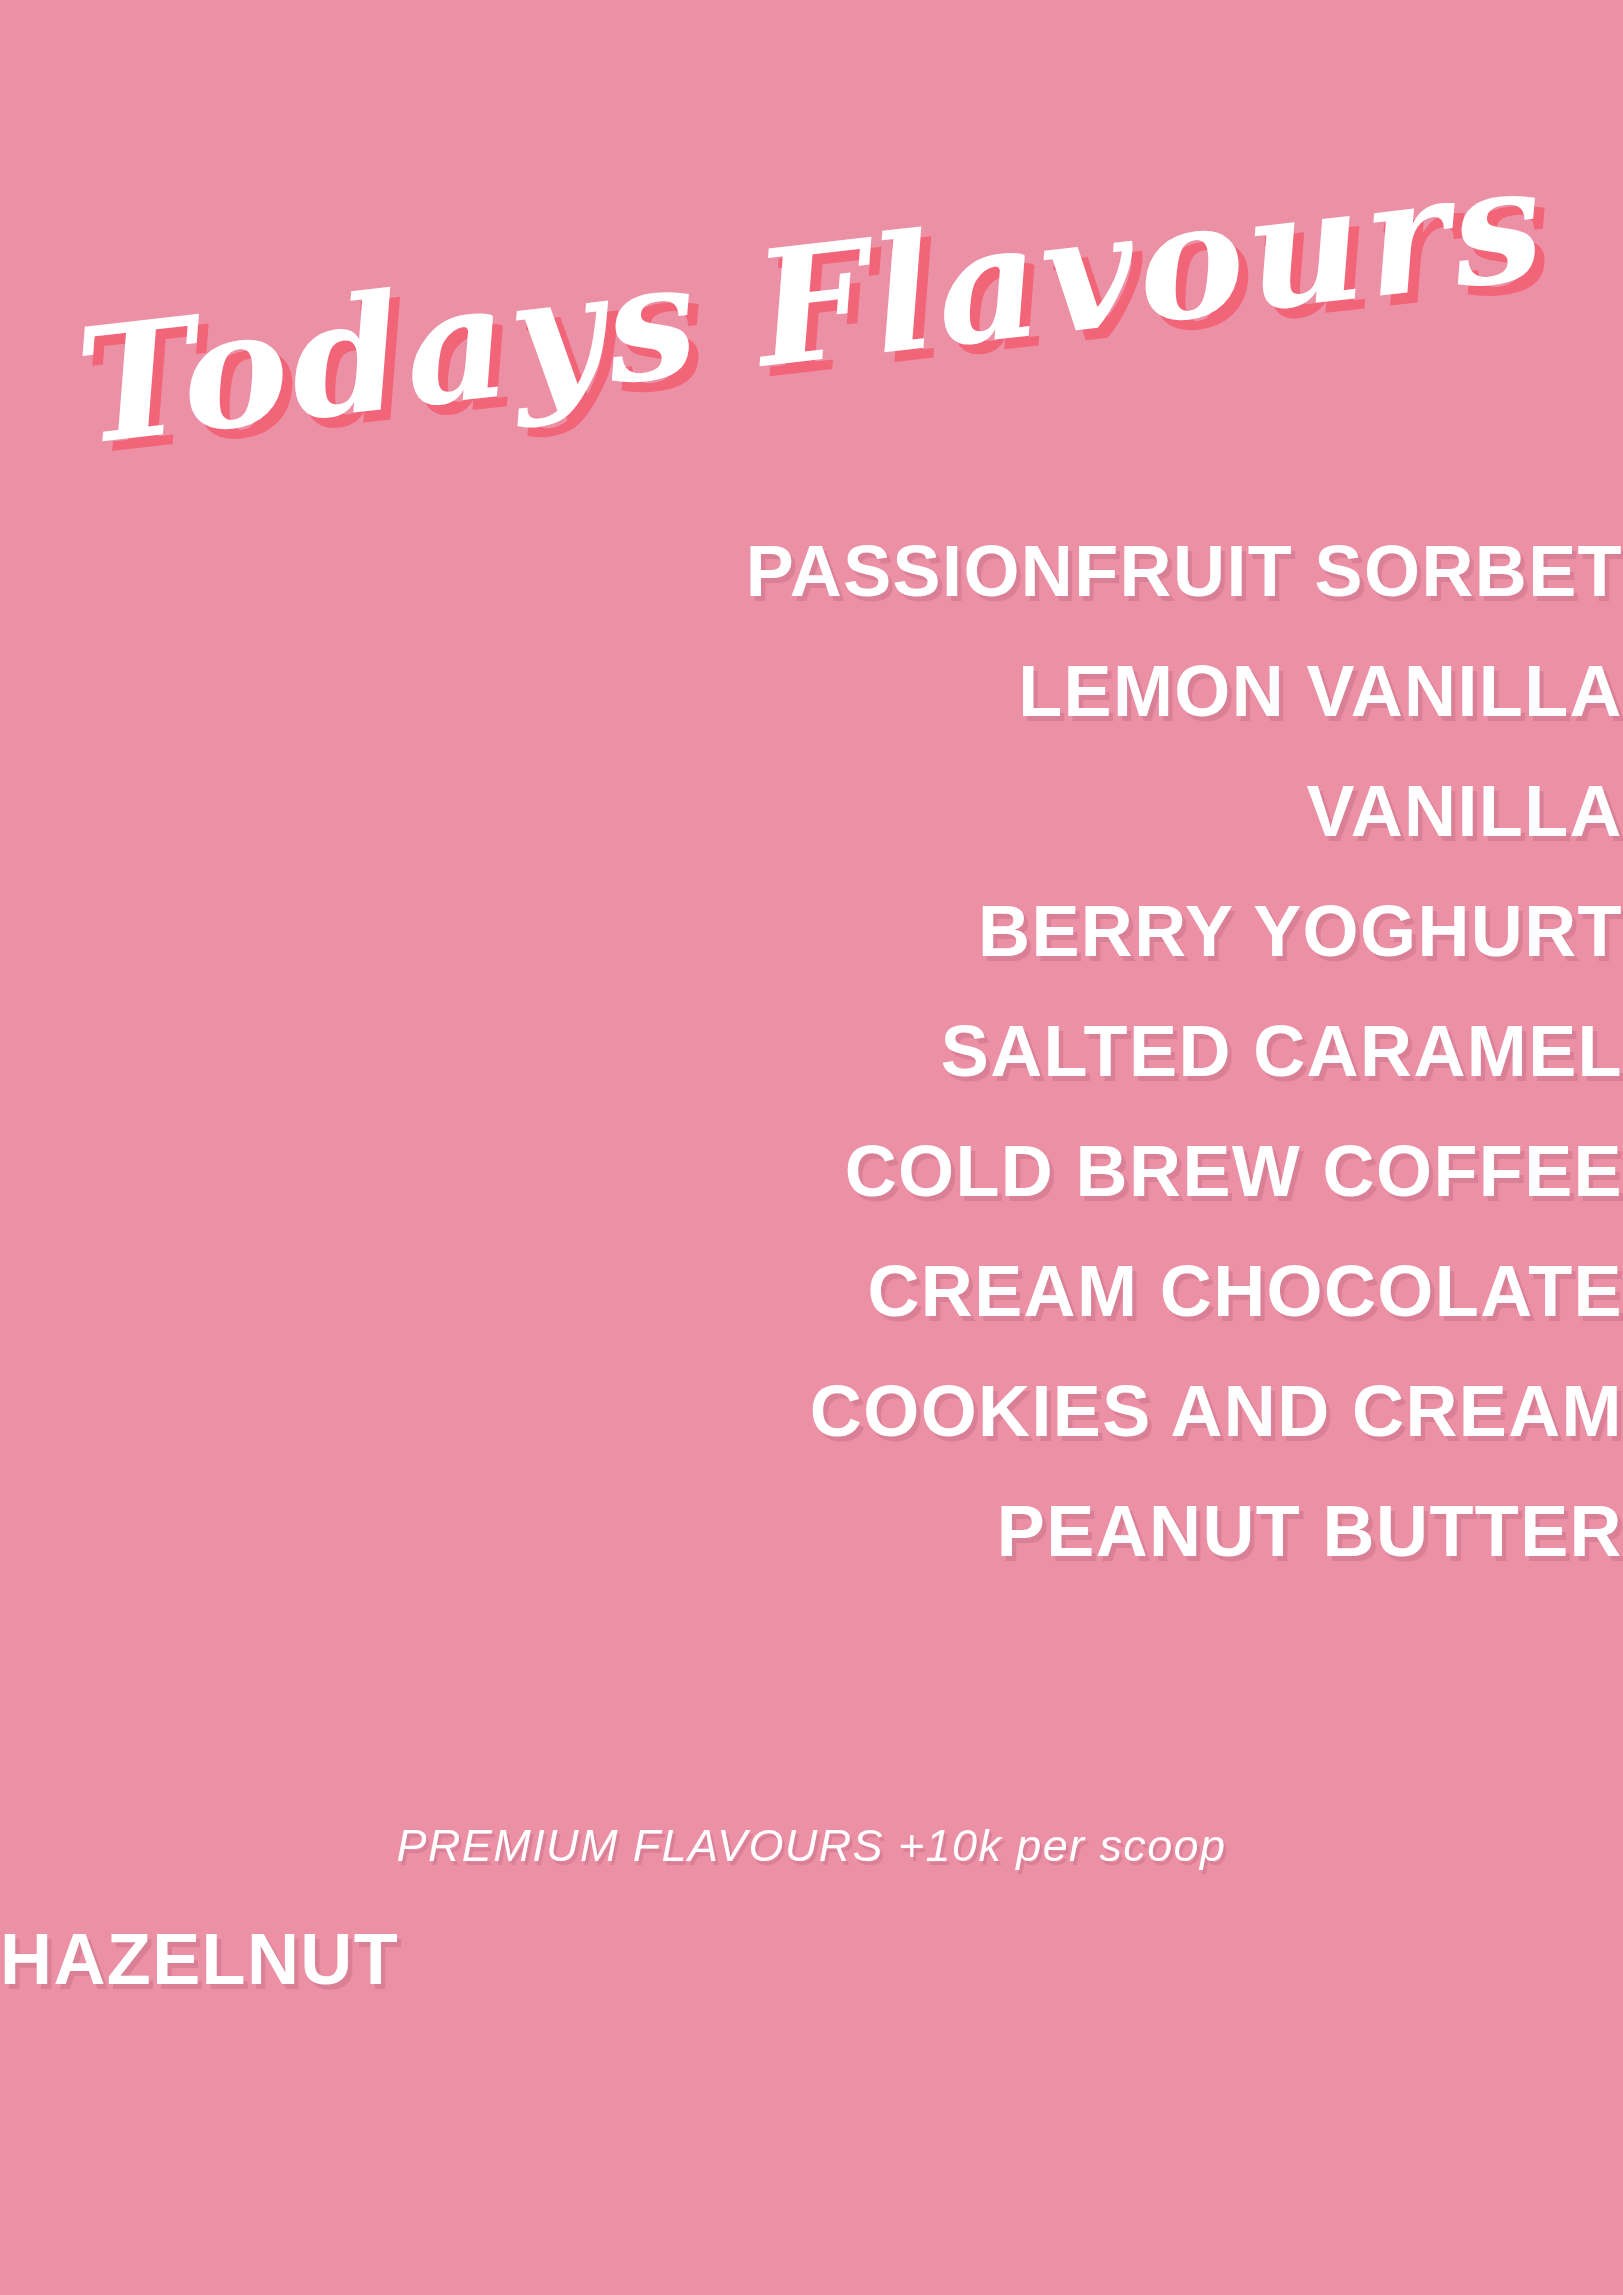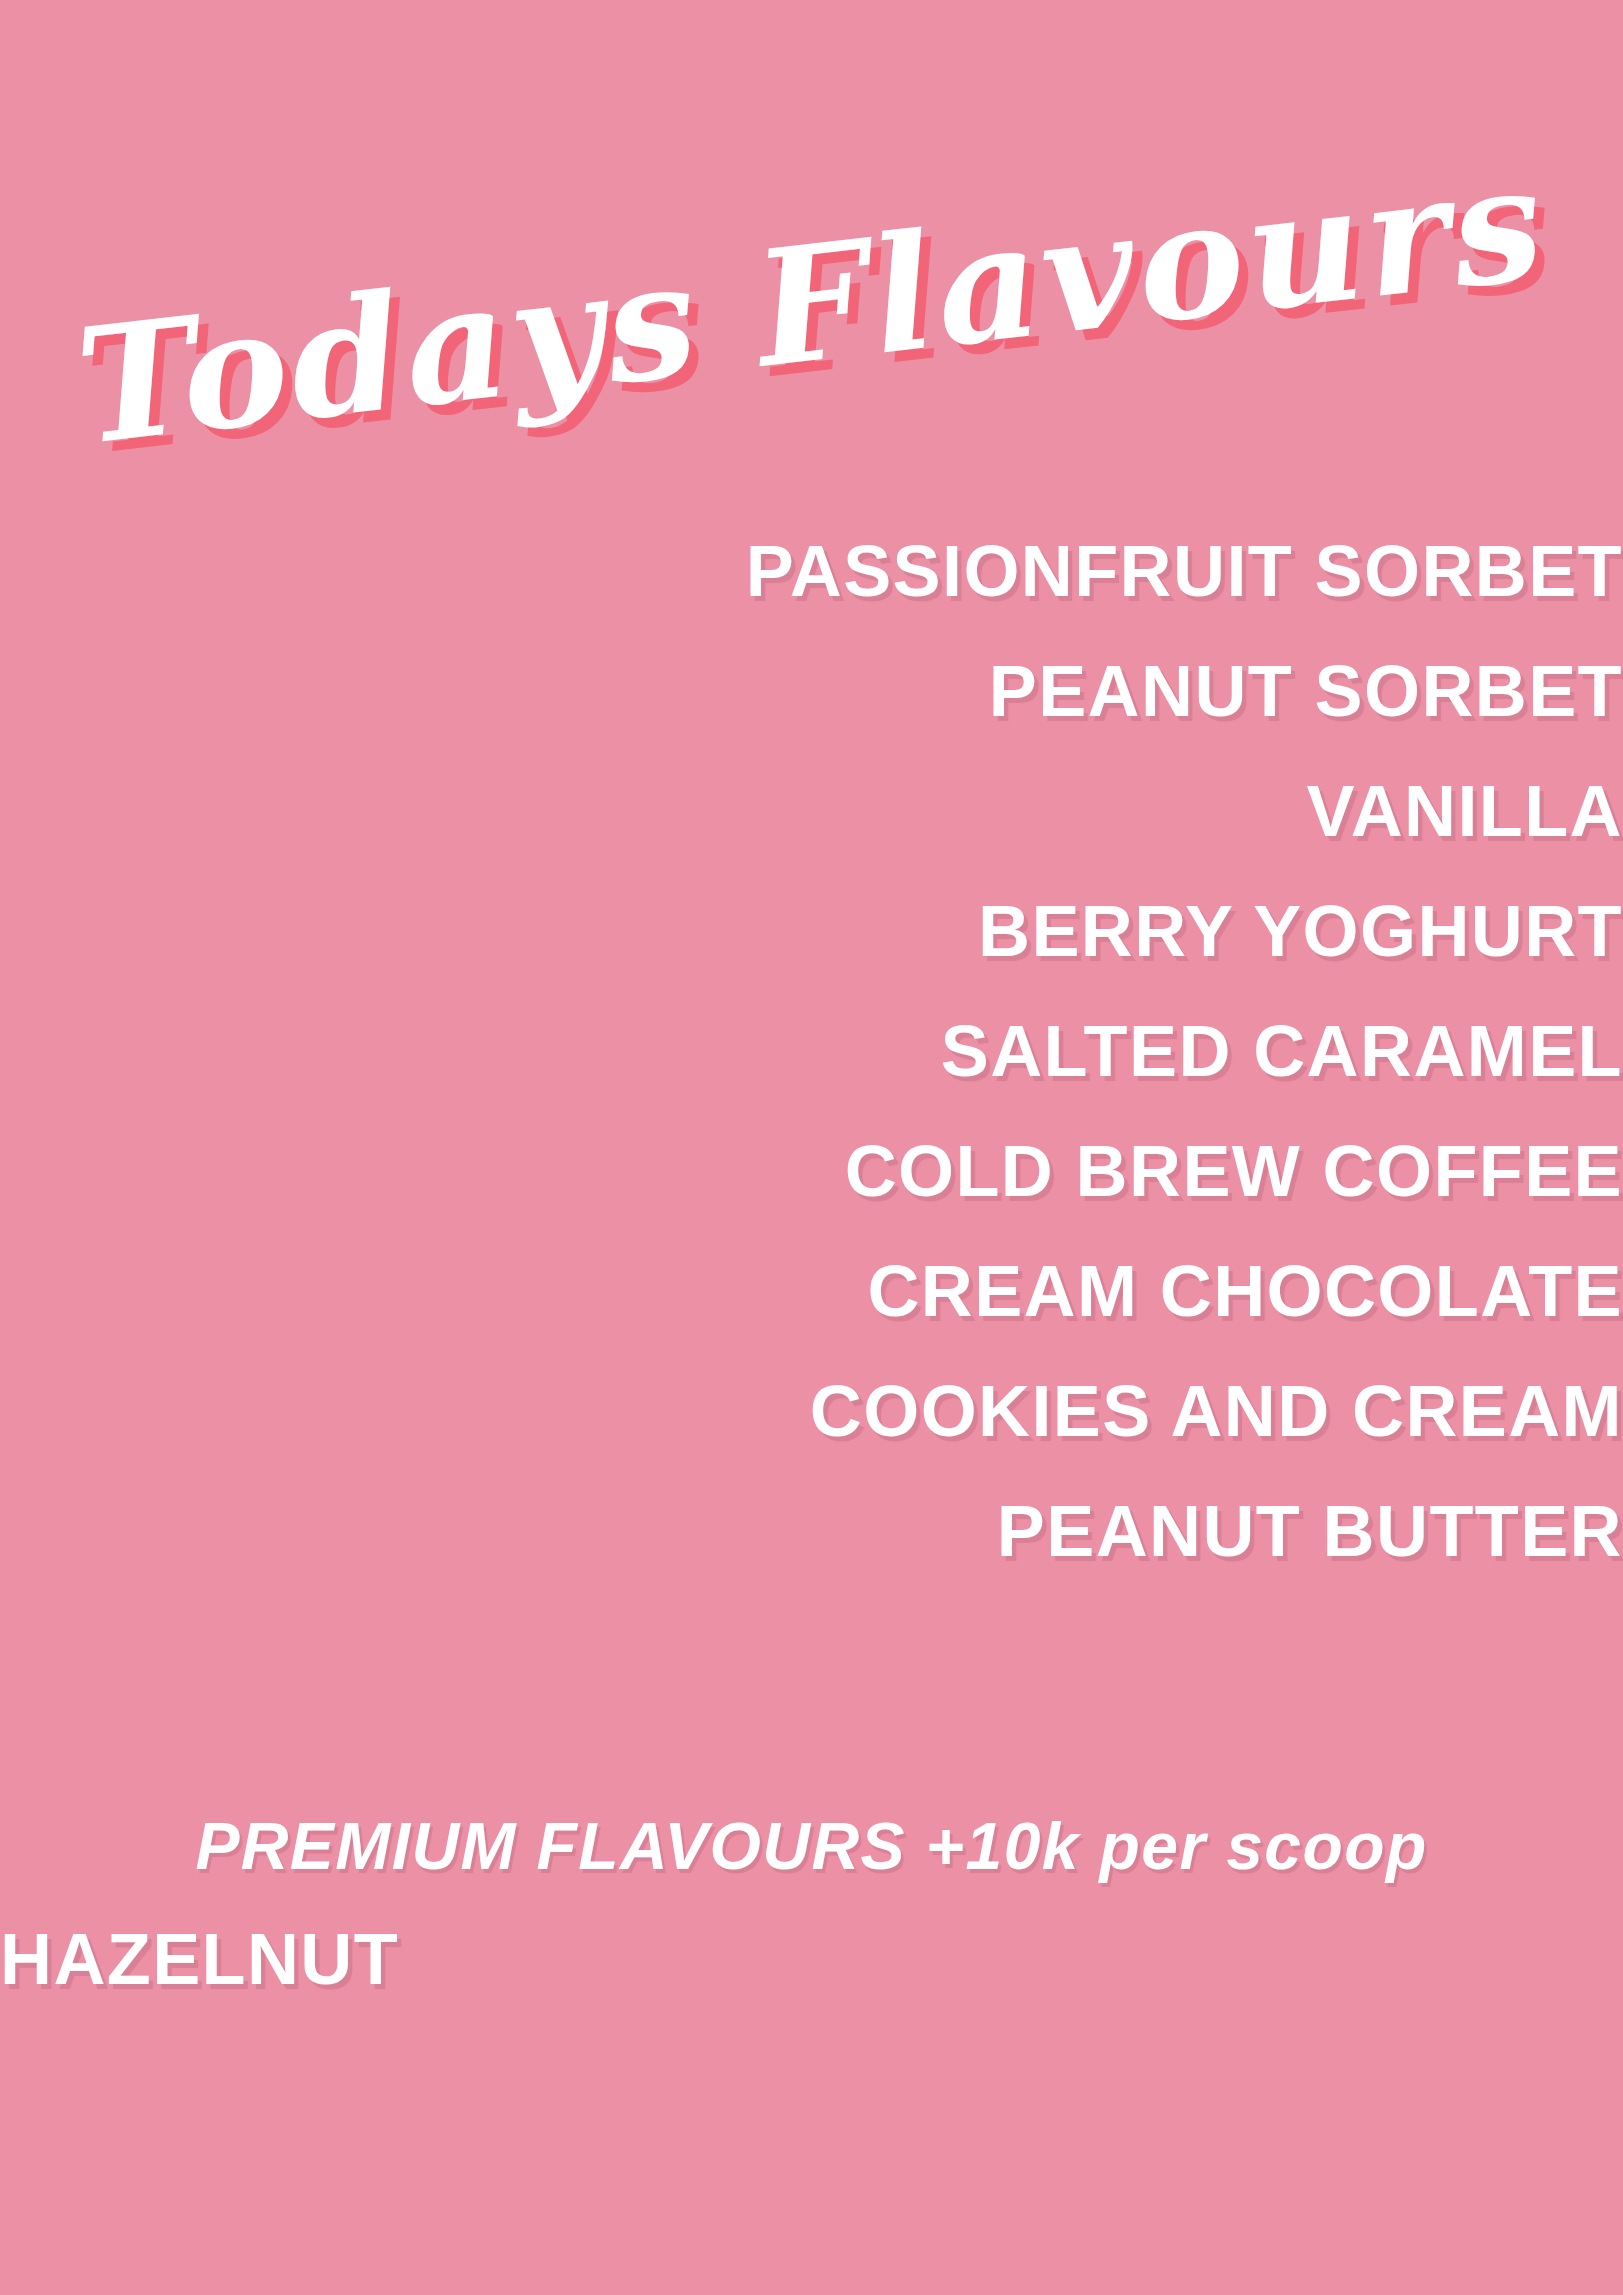--- a/index.html
+++ b/index.html
@@ -53,22 +53,22 @@
     text-shadow:4.3px 5px 0.7px var(--list-shadow);
     white-space:nowrap;
   }
   .premium-note{
     position:absolute;
     top:1815px;
     left:0;
     width:100%;
     text-align:center;
     font-style:italic;
-    font-weight:700;
-    font-size:66px;
+    font-weight:400;
+    font-size:45px;
     line-height:62px;
     letter-spacing:1.4px;
     color:var(--text);
     text-shadow:2.9px 3.6px 0.7px var(--list-shadow);
     white-space:nowrap;
   }
   .premium-list{
     position:absolute;
     top:1901px;
     left:0;
@@ -88,21 +88,21 @@
   }
 </style>
 </head>
 <body>
 
 <div class="poster">
   <div class="title">Todays Flavours</div>
 
   <ul class="flavour-list">
       <li>PASSIONFRUIT SORBET</li>
-      <li>PEANUT SORBET</li>
+      <li>LEMON VANILLA</li>
       <li>VANILLA</li>
       <li>BERRY YOGHURT</li>
       <li>SALTED CARAMEL</li>
       <li>COLD BREW COFFEE</li>
       <li>CREAM CHOCOLATE</li>
       <li>COOKIES AND CREAM</li>
       <li>PEANUT BUTTER</li>
     </ul>
 
   <div class="premium-note">PREMIUM FLAVOURS +10k per scoop</div>

